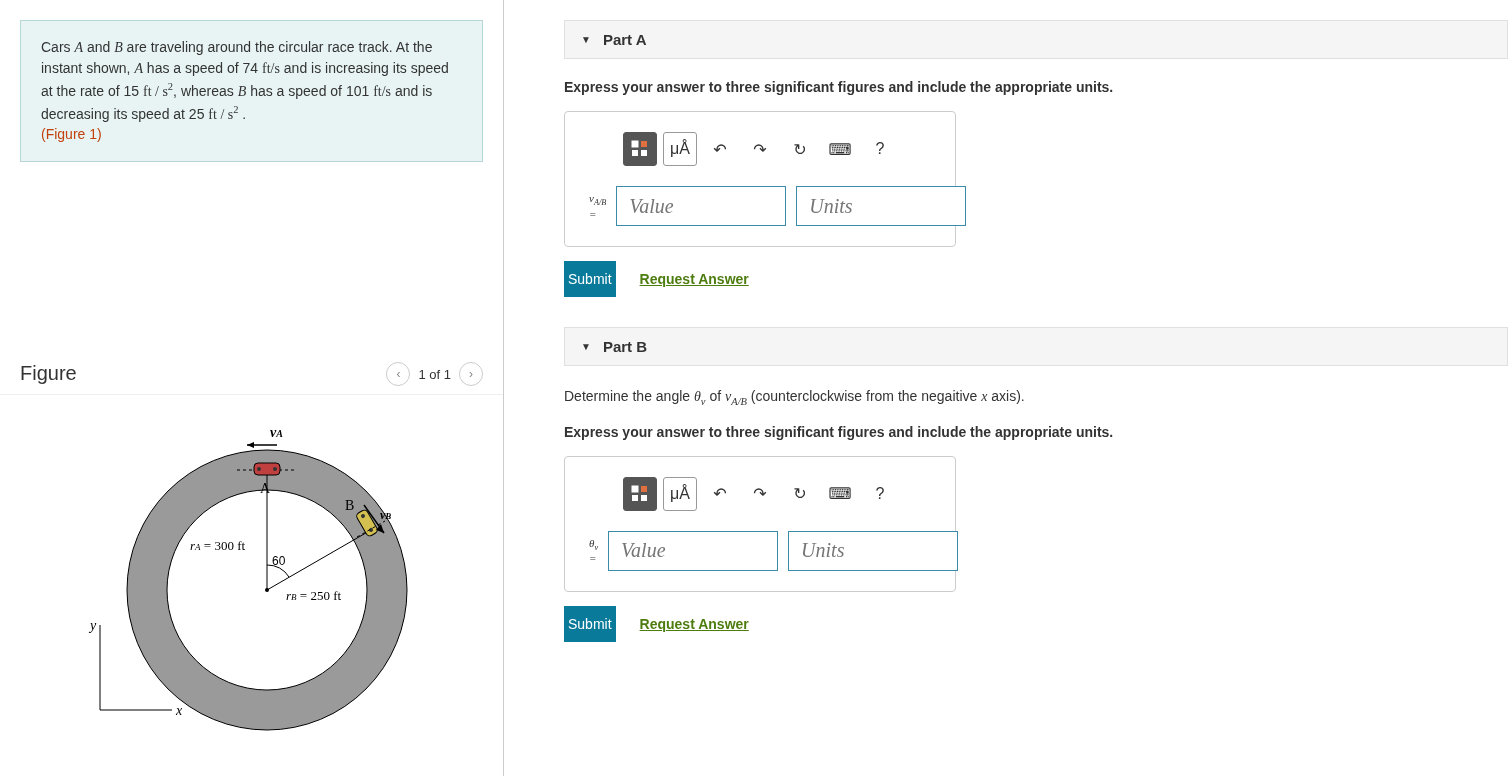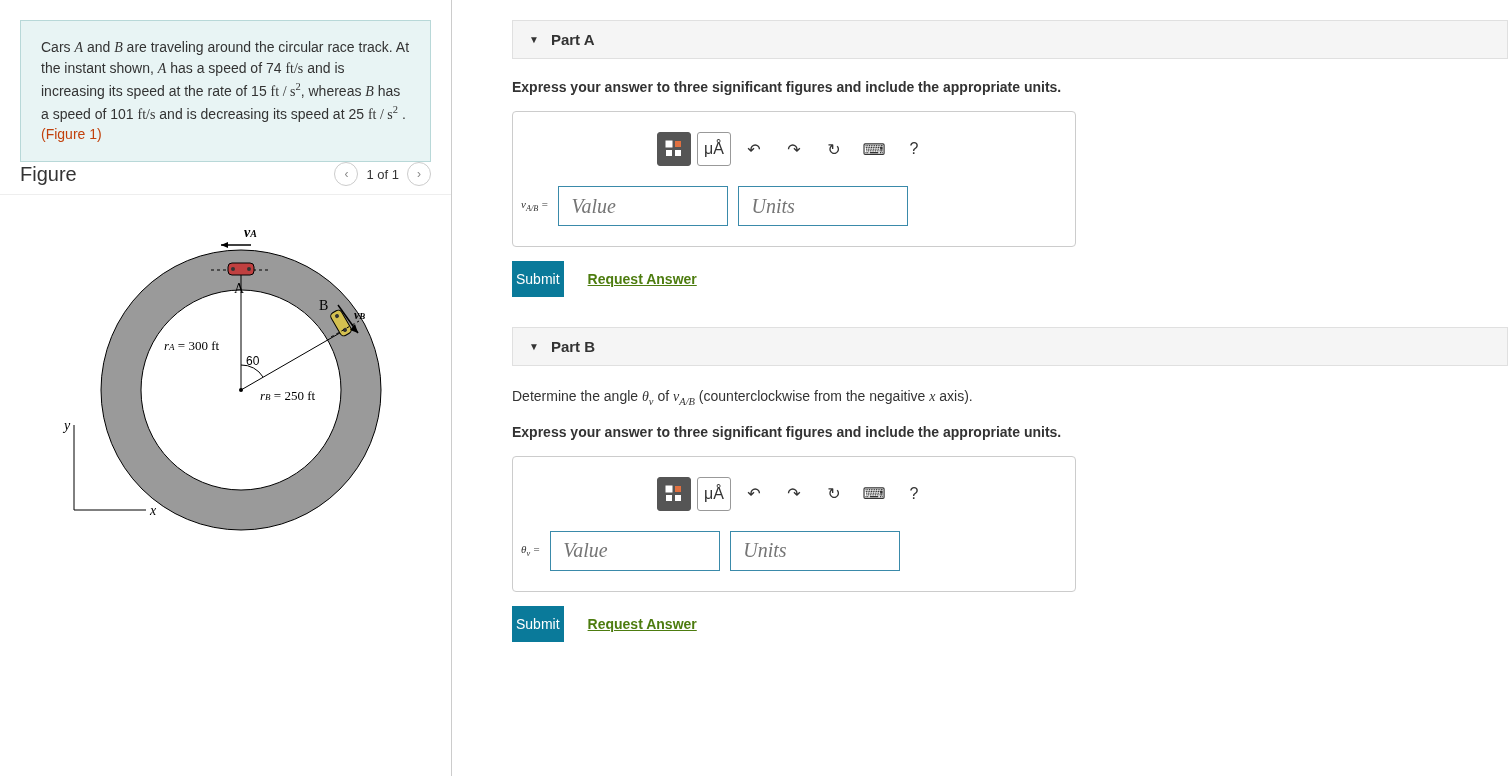--- a/index.html
+++ b/index.html
@@ -1,35 +1,35 @@
 <!DOCTYPE html>
 <html><head>
 <meta charset="utf-8">
 <style>
 * { box-sizing: border-box; margin: 0; padding: 0; }
 body { font-family: Arial, Helvetica, sans-serif; font-size: 14px; color: #333; background: #fff; width: 1508px; height: 776px; display: flex; }
-.left-panel { width: 452px; padding: 0; border-right: 1px solid #ccc; }
+.left-panel { width: 504px; padding: 0; border-right: 1px solid #ccc; }
 .right-panel { flex: 1; padding: 20px 0 0 60px; }
 .problem-box { background: #e8f4f4; border: 1px solid #b8d8d8; padding: 16px 20px; margin: 20px 20px 0 20px; line-height: 1.5; }
 .problem-box a { color: #c2410c; text-decoration: none; }
 .italic-serif { font-family: 'Times New Roman', serif; font-style: italic; }
 .rm { font-family: 'Times New Roman', serif; font-style: normal; }
-.figure-header { display: flex; align-items: center; justify-content: space-between; padding: 0 20px; border-bottom: 1px solid #eee; padding-bottom: 8px; }
+.figure-header { display: flex; align-items: flex-start; justify-content: space-between; padding: 0 20px; margin-top: 200px; border-bottom: 1px solid #eee; padding-bottom: 8px; }
 .figure-title { font-size: 20px; font-weight: normal; }
 .figure-nav { display: flex; align-items: center; gap: 8px; font-size: 13px; }
 .nav-btn { width: 24px; height: 24px; border: 1px solid #ccc; border-radius: 50%; background: #fff; display: flex; align-items: center; justify-content: center; cursor: pointer; color: #888; font-size: 12px; }
 .figure-area { padding: 20px 40px; text-align: center; }
 .figure-svg { display: block; margin: 0 auto; }
 .part-section { margin-bottom: 30px; }
 .part-header { background: #f5f5f5; border: 1px solid #e0e0e0; padding: 10px 16px; display: flex; align-items: center; gap: 12px; font-weight: bold; font-size: 15px; cursor: pointer; }
 .part-header .tri { font-size: 10px; }
 .part-body { padding: 20px 0 0 0; }
 .question-text { margin-bottom: 14px; line-height: 1.5; }
 .instruction-text { font-weight: bold; margin-bottom: 16px; }
-.answer-box { border: 1px solid #ccc; border-radius: 4px; padding: 20px 8px; width: 564px; margin-bottom: 14px; }
+.answer-box { border: 1px solid #ccc; border-radius: 4px; padding: 20px 24px; width: 392px; margin-bottom: 14px; }
 .toolbar { display: flex; gap: 6px; justify-content: center; margin-bottom: 20px; align-items: center; }
 .tool-btn { width: 34px; height: 34px; display: flex; align-items: center; justify-content: center; border: 1px solid #999; border-radius: 3px; cursor: pointer; font-size: 16px; background: #fff; }
 .tool-btn.filled { background: #555; border-color: #555; color: #fff; }
 .tool-btn.noborder { border: none; }
 .answer-row { display: flex; align-items: center; gap: 10px; }
 .answer-label { font-family: 'Times New Roman', serif; font-style: italic; font-size: 11px; }
 .answer-input { border: 1px solid #3a8aaa; height: 40px; padding: 0 12px; font-family: 'Times New Roman', serif; font-style: italic; font-size: 20px; color: #888; }
 .value-input { width: 170px; }
 .units-input { width: 170px; }
 .submit-row { display: flex; align-items: center; gap: 24px; }

